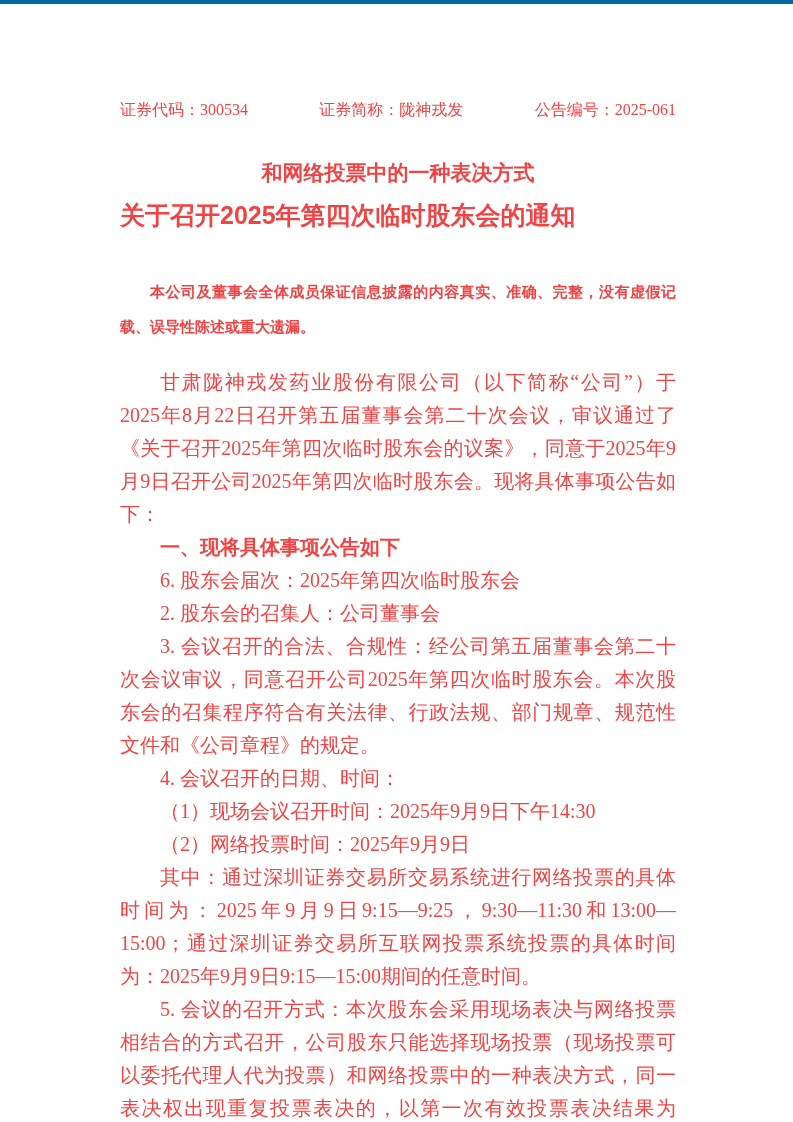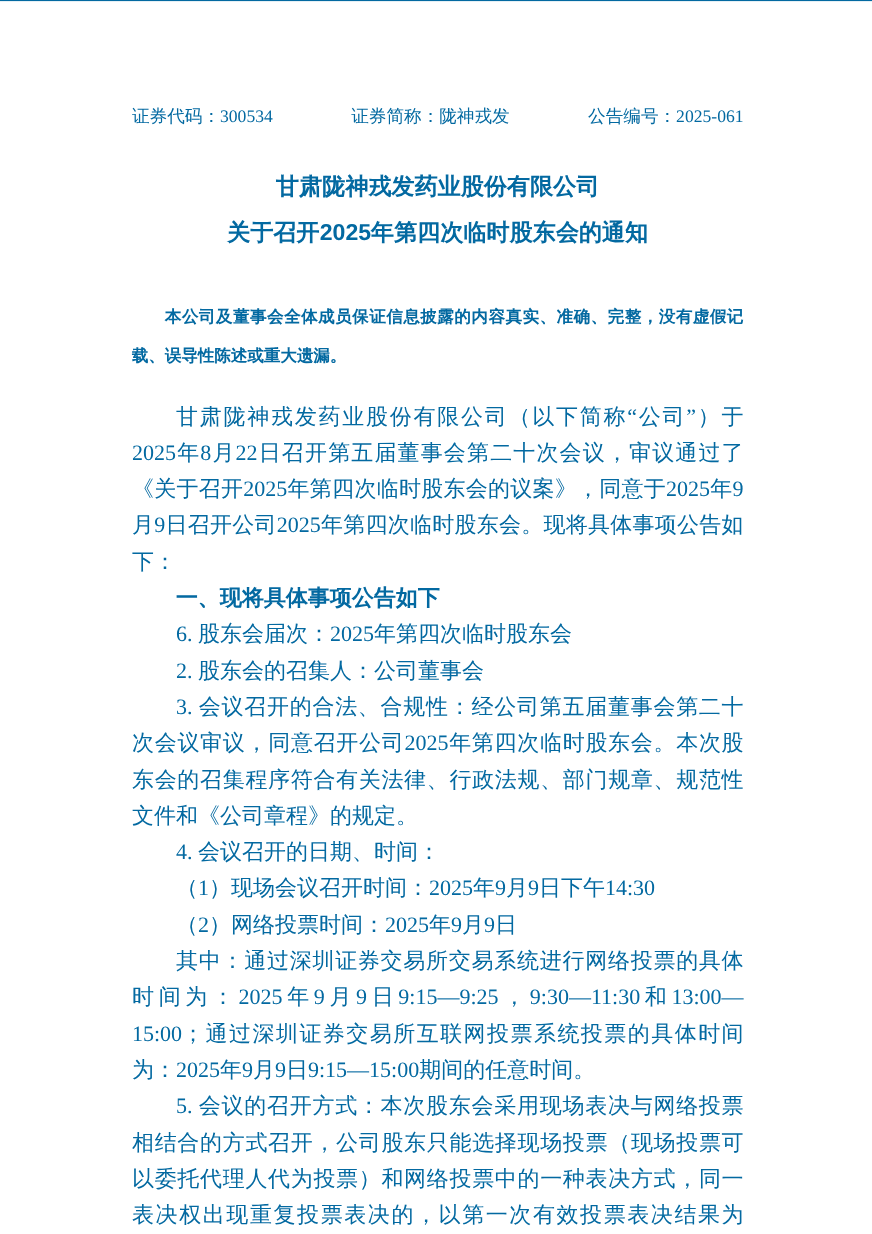--- a/index.html
+++ b/index.html
@@ -6,25 +6,25 @@
   html, body {
     margin: 0;
     padding: 0;
     background: #ffffff;
   }
   .page {
     width: 793px;
     height: 1122px;
     margin: 0 auto;
     background: #ffffff;
-    color: #0369a1;
+    color: #ef4444;
     font-family: "Liberation Serif", "DejaVu Serif", serif;
     padding: 96px 117px 40px 120px;
     position: relative;
-    border-top: 1px solid #0369a1;
+    border-top: 4px solid #0369a1;
     overflow: hidden;
   }
   .doc-header {
     display: flex;
     justify-content: space-between;
     align-items: baseline;
     font-size: 16px;
     line-height: 19px;
     white-space: nowrap;
   }
@@ -32,23 +32,23 @@
     font-family: "Liberation Sans", "DejaVu Sans", sans-serif;
     font-weight: 700;
     font-size: 21px;
     line-height: 30px;
     text-align: center;
     margin: 39px 0 0 0;
   }
   .doc-subtitle {
     font-family: "Liberation Sans", "DejaVu Sans", sans-serif;
     font-weight: 700;
-    font-size: 21px;
+    font-size: 25px;
     line-height: 30px;
-    text-align: center;
+    text-align: left;
     margin: 12px 0 0 0;
   }
   .statement {
     font-family: "Liberation Sans", "DejaVu Sans", sans-serif;
     font-weight: 700;
     font-size: 15px;
     line-height: 35px;
     text-align: justify;
     text-indent: 2em;
     margin: 44px 0 0 0;
@@ -75,21 +75,21 @@
 <body>
 
 <div class="page">
 
   <div class="doc-header">
     <span>证券代码：300534</span>
     <span>证券简称：陇神戎发</span>
     <span>公告编号：2025-061</span>
   </div>
 
-  <h1 class="doc-title">甘肃陇神戎发药业股份有限公司</h1>
+  <h1 class="doc-title">和网络投票中的一种表决方式</h1>
   <h2 class="doc-subtitle">关于召开2025年第四次临时股东会的通知</h2>
 
   <p class="statement">本公司及董事会全体成员保证信息披露的内容真实、准确、完整，没有虚假记载、误导性陈述或重大遗漏。</p>
 
   <p class="para para-first">甘肃陇神戎发药业股份有限公司（以下简称“公司”）于2025年8月22日召开第五届董事会第二十次会议，审议通过了《关于召开2025年第四次临时股东会的议案》，同意于2025年9月9日召开公司2025年第四次临时股东会。现将具体事项公告如下：</p>
 
   <p class="para sec-heading">一、现将具体事项公告如下</p>
 
   <p class="para">6. 股东会届次：2025年第四次临时股东会</p>
   <p class="para">2. 股东会的召集人：公司董事会</p>

